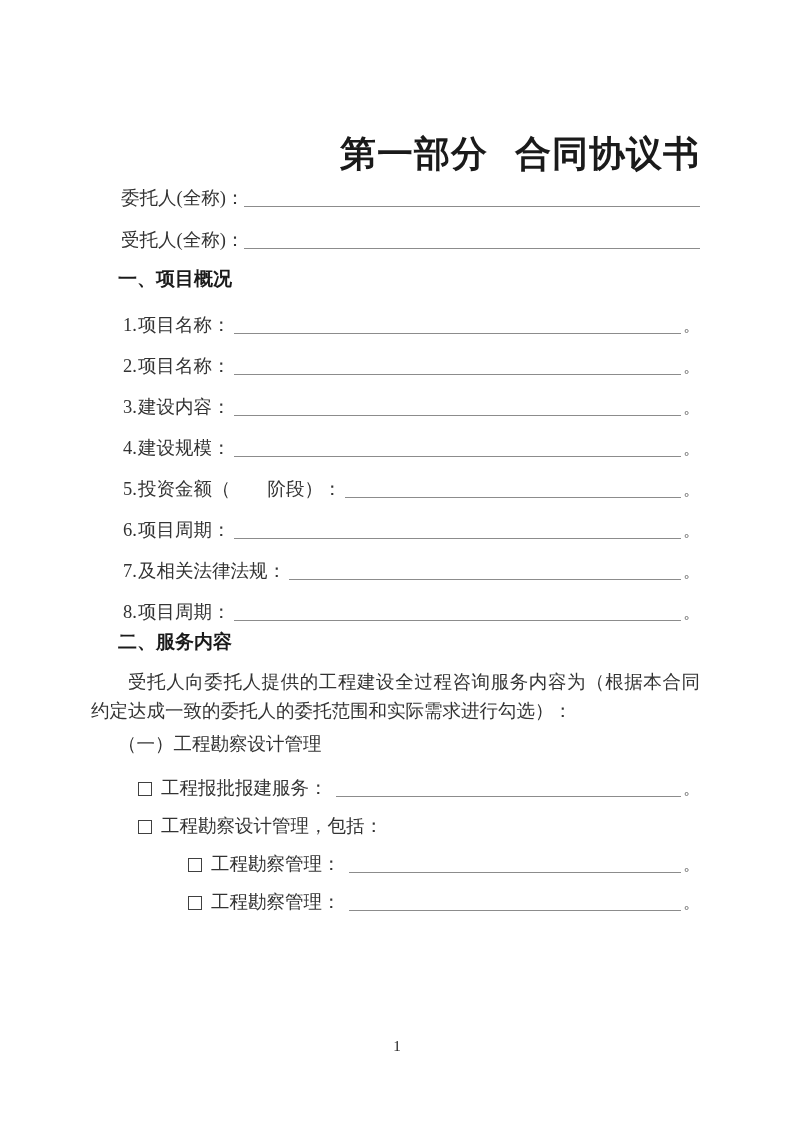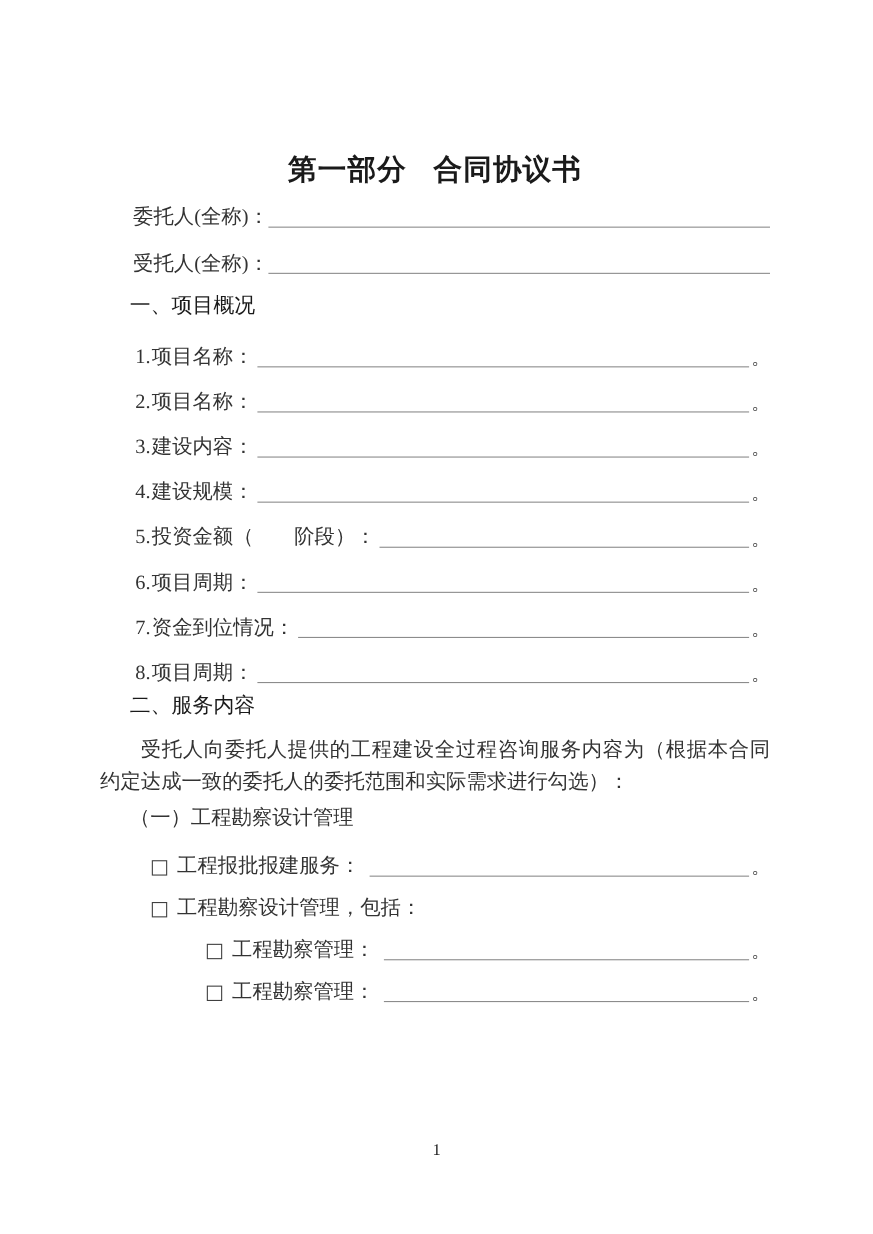--- a/index.html
+++ b/index.html
@@ -11,24 +11,24 @@
     margin: 0 auto;
     background: #ffffff;
     color: #333333;
     font-family: "Liberation Serif", "DejaVu Serif", serif;
     font-size: 18.5px;
     padding: 140px 94px 0 91px;
     overflow: hidden;
   }
   .doc-title {
     margin: 0;
-    text-align: center;
+    text-align: right;
     font-family: "Liberation Sans", "DejaVu Sans", sans-serif;
     font-weight: bold;
-    font-size: 26px;
+    font-size: 36px;
     line-height: 28px;
     color: #1a1a1a;
     letter-spacing: 1px;
     word-spacing: 16px;
   }
   
   .fill {
     flex: 1 1 auto;
     border-bottom: 1px solid #8c8c8c;
     height: 1px;
@@ -47,21 +47,21 @@
     text-indent: 2em;
   }
   .inline-blank {
     display: inline-block;
     width: 214px;
     border-bottom: 1px solid #8c8c8c;
   }
   
   .sec-heading {
     font-family: "Liberation Sans", "DejaVu Sans", sans-serif;
-    font-weight: normal;
+    font-weight: bold;
     font-size: 19px;
     color: #1a1a1a;
     margin: 10px 0 0 27px;
     height: 34px;
     line-height: 34px;
   }
   .sec-heading.second { margin-top: 0; height: 36px; line-height: 36px; }
   
   .num-row { height: 41px; }
   .num-row .no { margin-left: 32px; min-width: 15px; }
@@ -159,21 +159,21 @@
 
   <div class="row num-row">
     <span class="no">6.</span>
     <span class="lbl">项目周期：</span>
     <span class="fill"></span>
     <span class="term">。</span>
   </div>
 
   <div class="row num-row">
     <span class="no">7.</span>
-    <span class="lbl">资金到位情况：</span>
+    <span class="lbl">及相关法律法规：</span>
     <span class="fill"></span>
     <span class="term">。</span>
   </div>
 
   <div class="row num-row">
     <span class="no">8.</span>
     <span class="lbl">项目周期：</span>
     <span class="fill"></span>
     <span class="term">。</span>
   </div>

